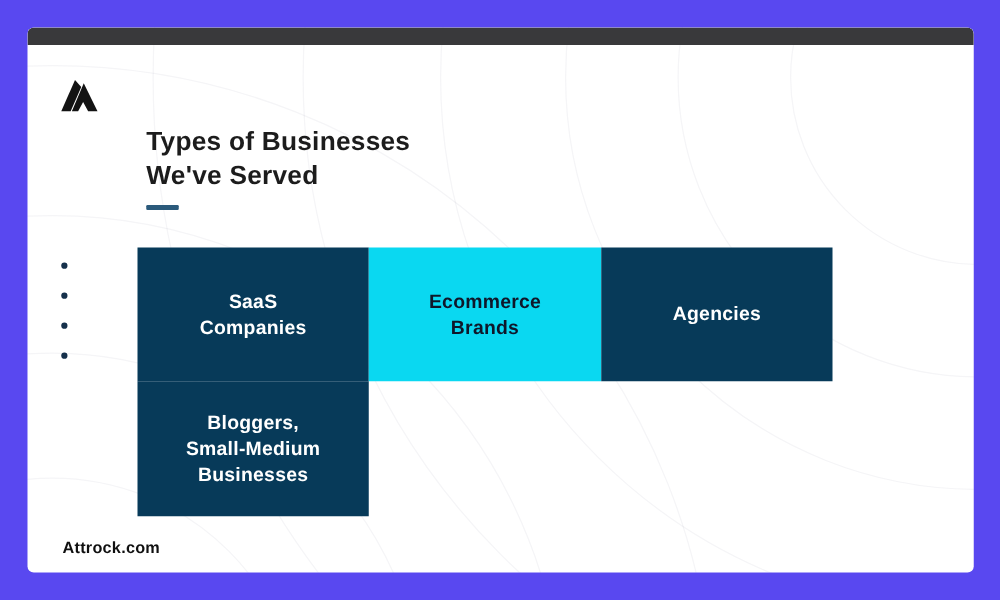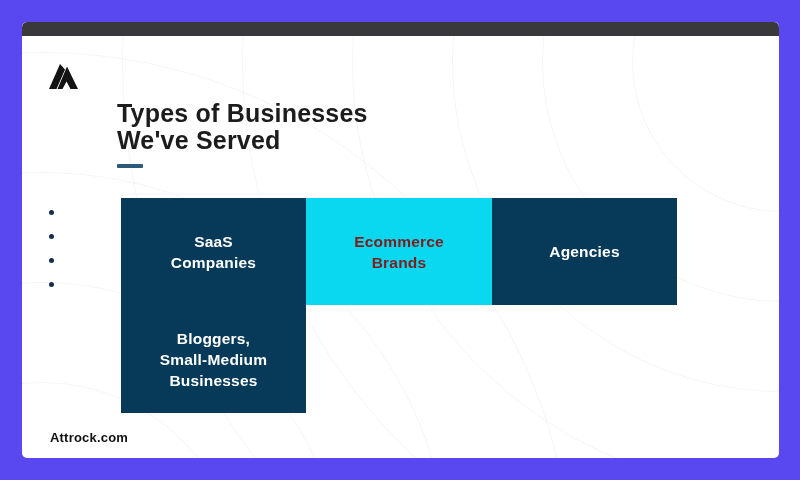--- a/index.html
+++ b/index.html
@@ -38,21 +38,21 @@
   }
   .logo {
     position: absolute;
     left: 25px; top: 38px;
     width: 32px; height: 32px;
     z-index: 2;
   }
   .title {
     position: absolute;
     left: 95px; top: 78px;
-    font-size: 25px;
+    font-size: 21px;
     line-height: 27px;
     font-weight: bold;
     letter-spacing: 0.2px;
     color: #1c1c1c;
     white-space: pre-line;
     z-index: 2;
   }
   .dash {
     position: absolute;
     left: 95px; top: 142px;
@@ -69,21 +69,21 @@
     gap: 19px;
     z-index: 2;
   }
   .dot {
     width: 5px; height: 5px;
     border-radius: 50%;
     background: #15304b;
   }
   .grid {
     position: absolute;
-    left: 99px; top: 176px;
+    left: 88px; top: 176px;
     width: 556px; height: 166px;
     display: grid;
     grid-template-columns: 185px 186px 185px;
     grid-template-rows: 107px 108px;
     z-index: 2;
   }
   .cell {
     display: flex;
     align-items: center;
     justify-content: center;
@@ -92,21 +92,21 @@
   .cell.navy { background: #073a59; }
   .cell.cyan { background: #0ad8f1; }
   .cell-label {
     font-size: 15.5px;
     line-height: 21px;
     font-weight: bold;
     letter-spacing: 0.2px;
     white-space: pre-line;
   }
   .cell.navy .cell-label { color: #ffffff; }
-  .cell.cyan .cell-label { color: #7f1d1d; }
+  .cell.cyan .cell-label { color: #0f172a; }
   .footer {
     position: absolute;
     left: 28px; top: 408px;
     font-size: 13px;
     font-weight: bold;
     letter-spacing: 0.2px;
     color: #101010;
     z-index: 2;
   }
 </style>

